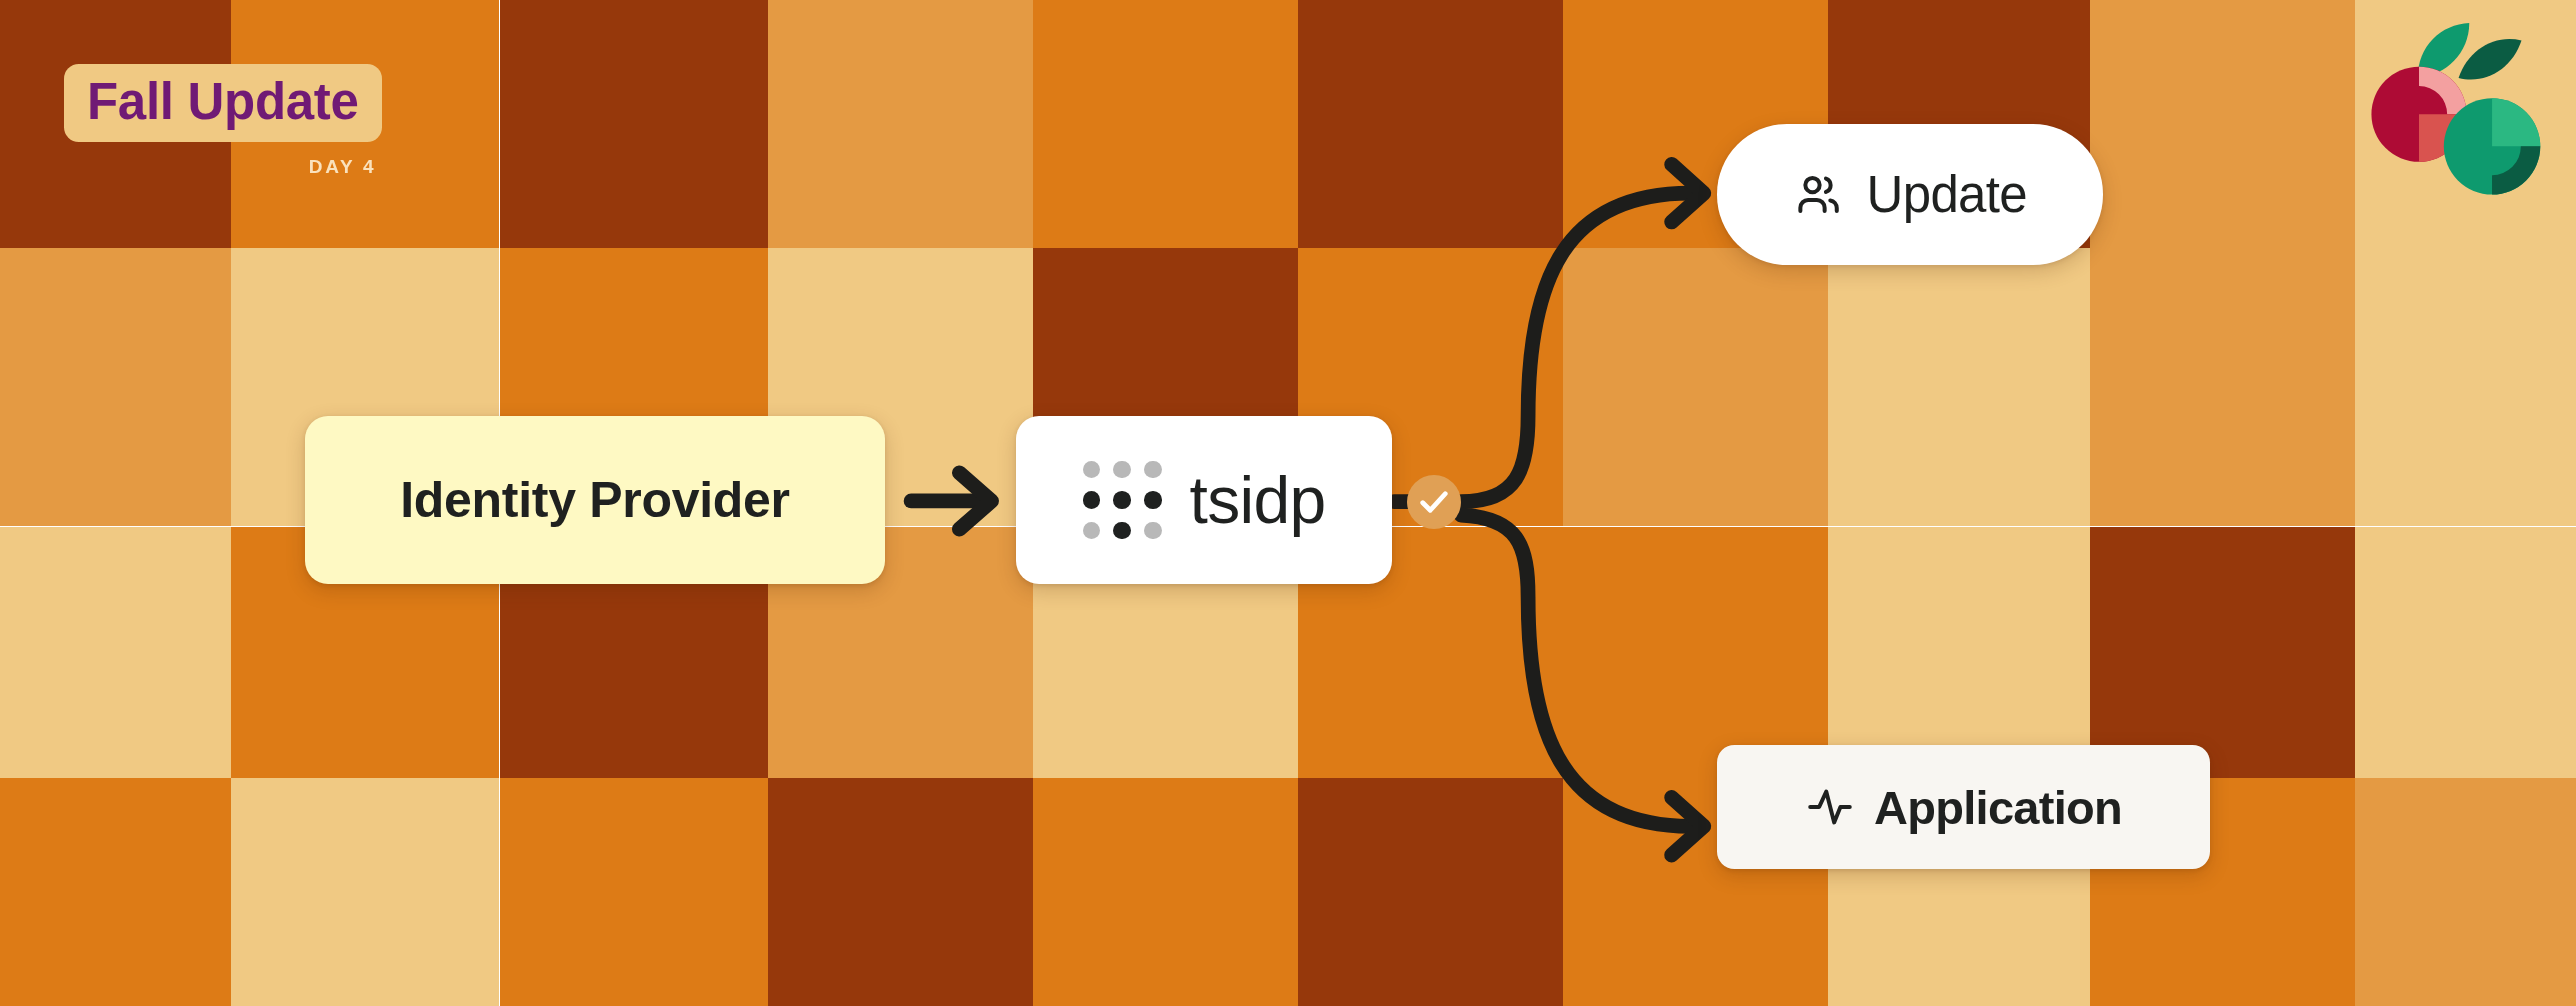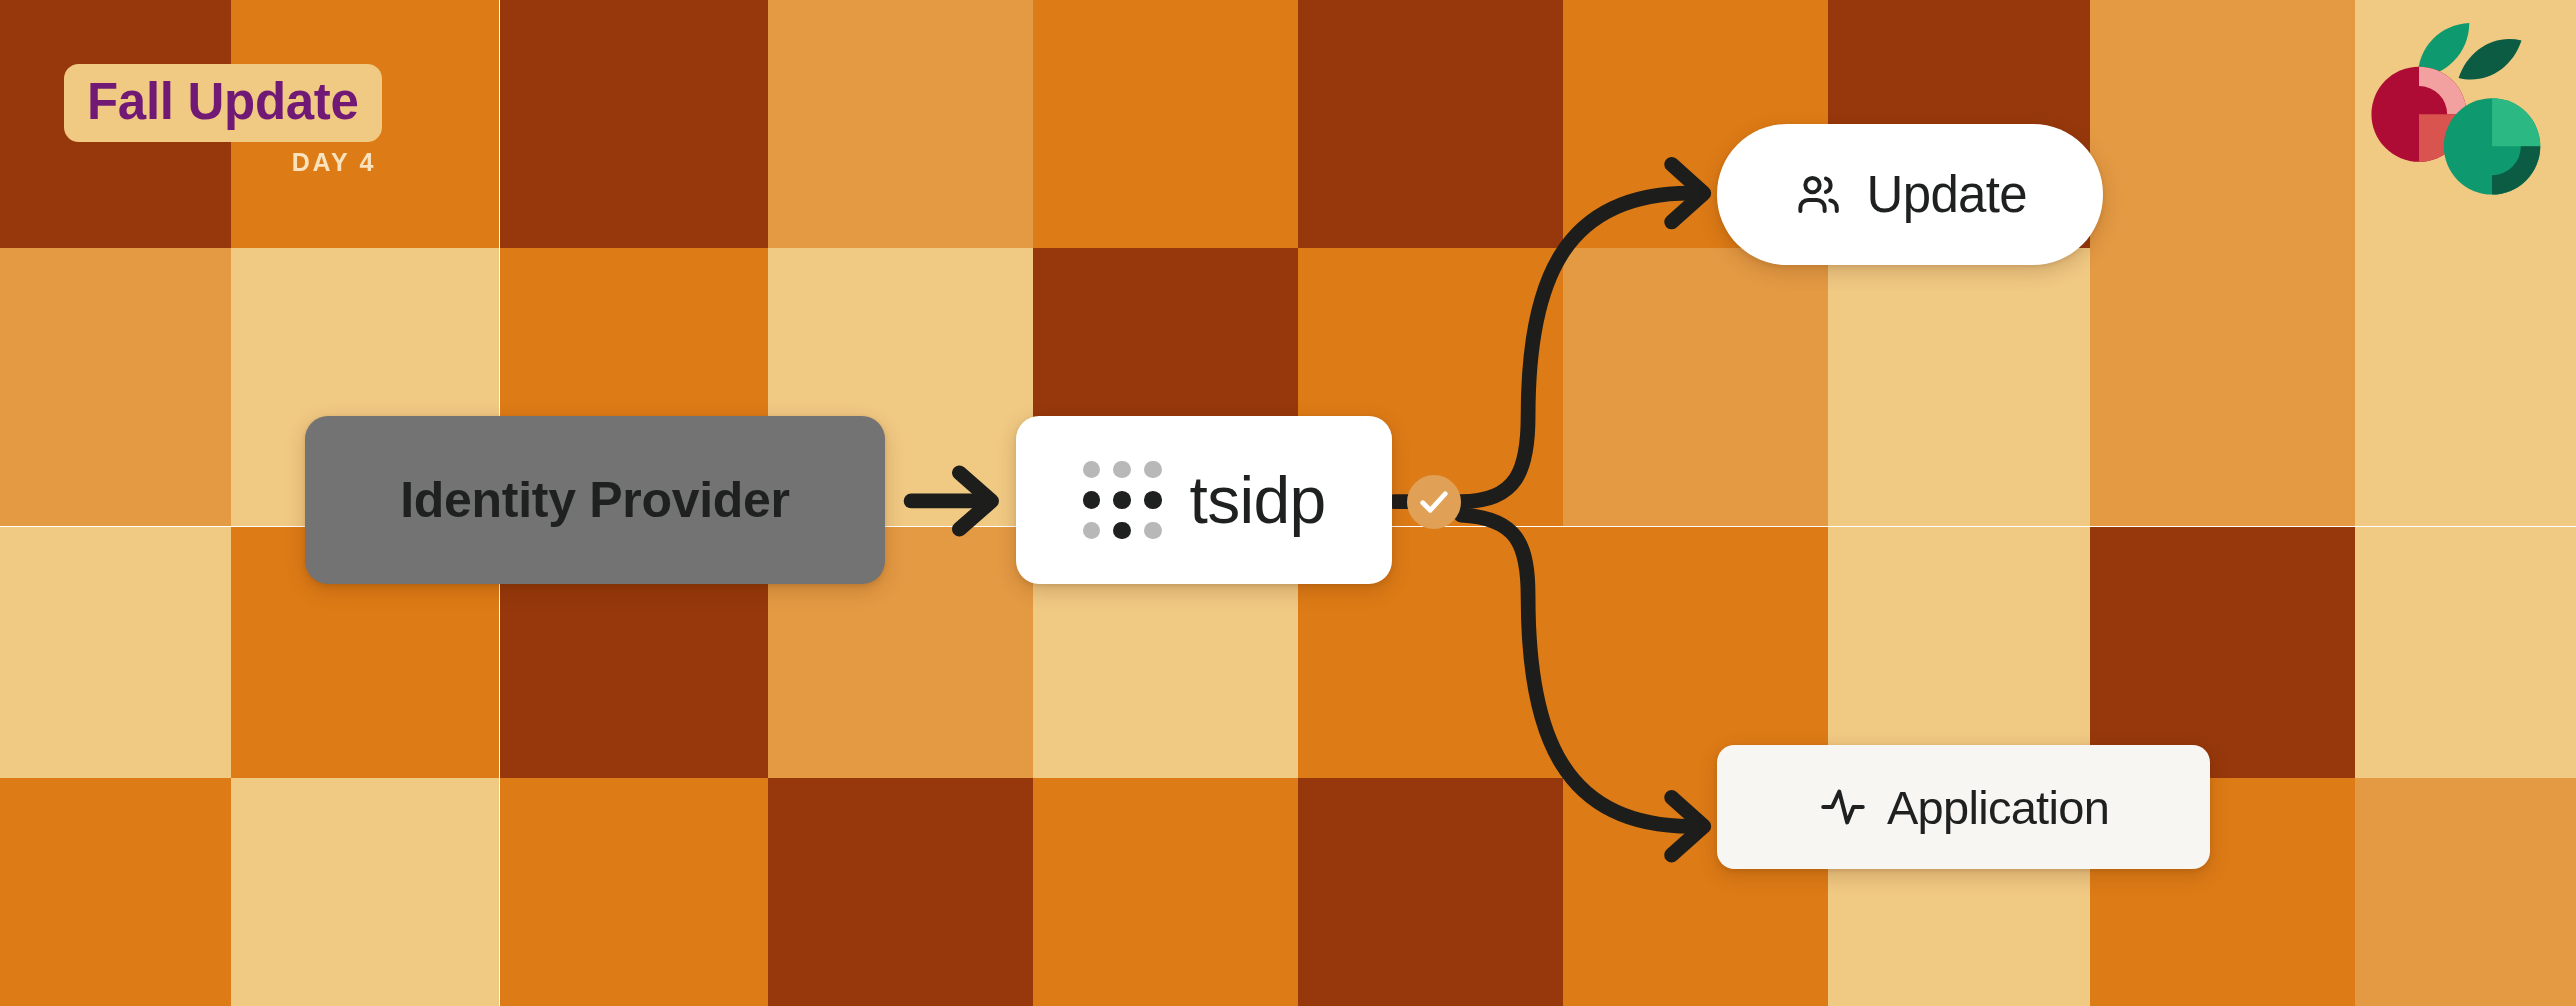--- a/index.html
+++ b/index.html
@@ -22,23 +22,23 @@
     display:inline-block;
     border-radius:14.8px;
     padding:12px 23px 14.8px 23px;
     font-size:51px;
     font-weight:700;
     letter-spacing:-0.3px;
     line-height:1;
     white-space:nowrap;
   }
   #day-label{
-    margin-top:6px;
+    margin-top:14px;
     text-align:right;
-    font-size:25px;
+    font-size:19px;
     font-weight:700;
     letter-spacing:2.7px;
     padding-right:5.4px;
   }
 
   
   .node{
     position:absolute;
     display:flex;
     align-items:center;
@@ -48,21 +48,21 @@
   }
   .node-label{
     color:#1f2120;
     white-space:nowrap;
     line-height:1;
   }
 
   
   #node-idp{
     left:305px;top:416px;width:580px;height:168px;
-    background:#737373;border-radius:23px;
+    background:#fef9c3;border-radius:23px;
   }
   #node-idp .node-label{font-size:50px;font-weight:700;letter-spacing:-0.3px;}
 
   
   #node-tsidp{
     left:1016px;top:416px;width:376px;height:168px;
     background:#ffffff;border-radius:23px;
     gap:28px;
   }
   #node-tsidp .node-label{font-size:66px;font-weight:500;letter-spacing:-0.7px;}
@@ -85,21 +85,21 @@
     gap:21.5px;
   }
   #node-users .node-label{font-size:51px;font-weight:400;letter-spacing:-0.7px;}
 
   
   #node-app{
     left:1717px;top:745px;width:493px;height:124px;
     background:#f8f6f2;border-radius:17.4px;
     gap:19px;
   }
-  #node-app .node-label{font-size:47px;font-weight:400;letter-spacing:-0.7px;}
+  #node-app .node-label{font-size:47px;font-weight:700;letter-spacing:-0.7px;}
 
   
   #check-badge{
     position:absolute;
     left:1407px;top:475px;
     width:54px;height:54px;border-radius:50%;
     display:flex;align-items:center;justify-content:center;
   }
 
   

